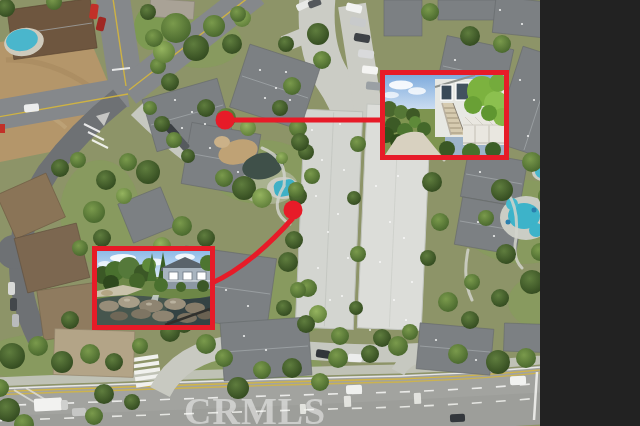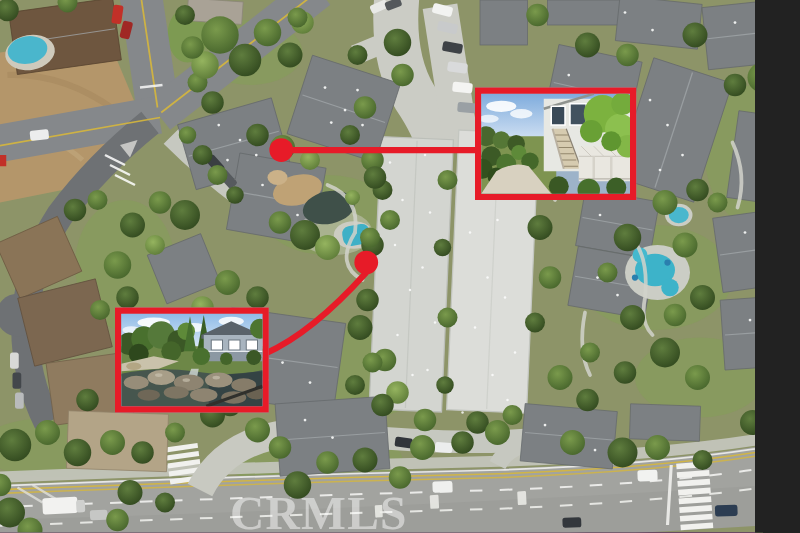--- a/index.html
+++ b/index.html
@@ -1,17 +1,17 @@
 <!DOCTYPE html>
 <html><head>
 <meta charset="utf-8">
 <style>
   :root{ --red:#e71b28; }
   html,body{margin:0;padding:0;background:#222;}
-  #stage{position:relative;width:604px;height:426px;overflow:hidden;background:#d946ef;
+  #stage{position:relative;width:540px;height:426px;overflow:hidden;background:#3b82f6;
          font-family:"Liberation Sans",sans-serif;}
   #aerial{position:absolute;left:0;top:0;}
   .inset{position:absolute;border:5px solid var(--red);box-sizing:border-box;background:#9db3c9;}
   .inset svg{display:block;}
   #inset-upper{left:380px;top:70px;width:129px;height:90px;}
   #inset-lower{left:92px;top:246px;width:123px;height:84px;}
   #watermark{position:absolute;left:184px;top:392px;font-family:"Liberation Serif",serif;
              font-size:38px;line-height:1;color:rgba(255,255,255,.48);letter-spacing:1px;
              font-weight:bold;user-select:none;}
   .t1{fill:url(#g1)} .t2{fill:url(#g2)} .t3{fill:url(#g3)}

